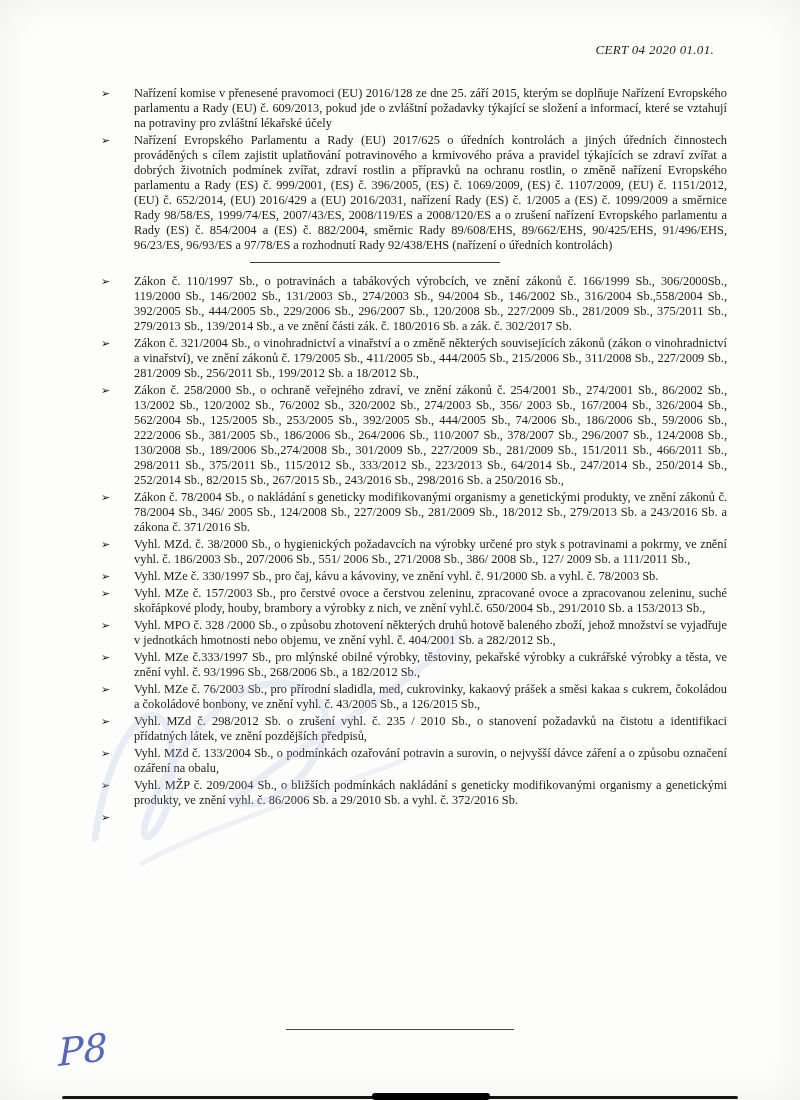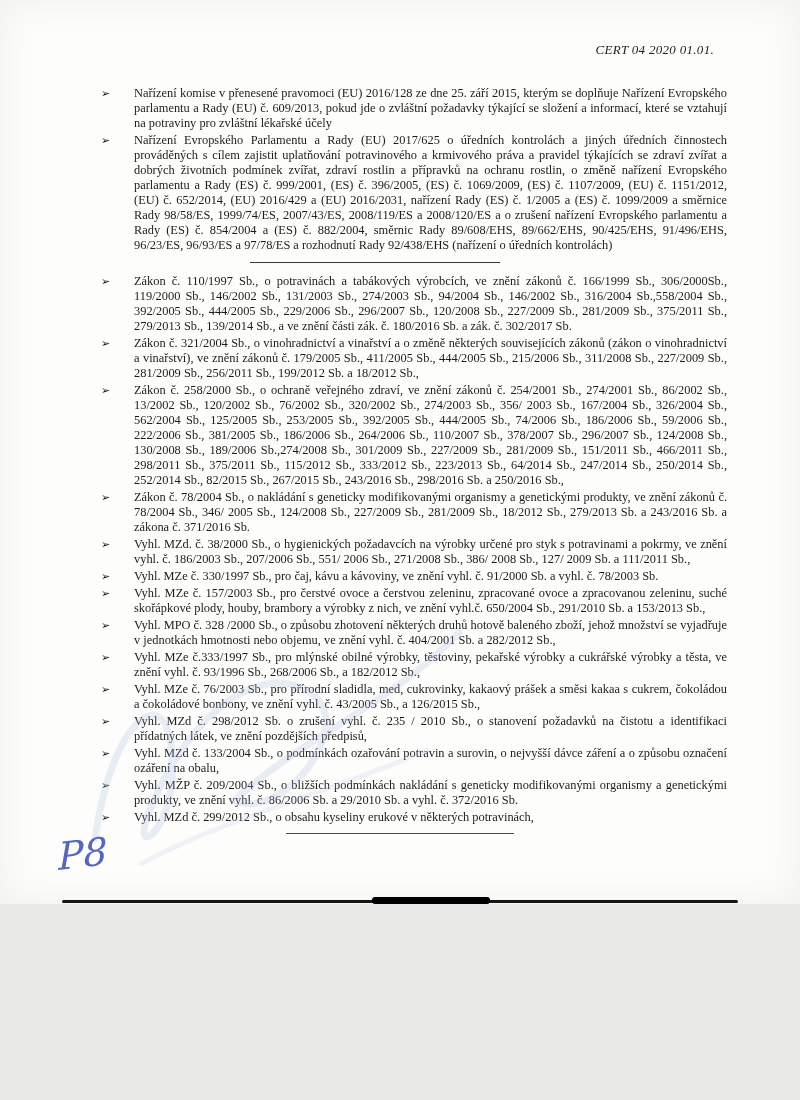--- a/index.html
+++ b/index.html
@@ -1,17 +1,17 @@
 <!DOCTYPE html>
 <html><head>
 <meta charset="utf-8">
 <style>
   html,body { margin:0; padding:0; background:#e8e8e6; }
   .page {
-    position:relative; width:800px; height:904px; margin:0 auto;
+    position:relative; width:800px; height:1100px; margin:0 auto;
     background:#fdfdfc; overflow:hidden;
     font-family:"Liberation Serif", serif; color:#1c1c1c;
     box-shadow:inset 0 0 40px rgba(0,0,0,0.06);
   }
   .header-cert {
     position:absolute; top:42px; right:86px;
     font-style:italic; font-size:13px; letter-spacing:0.3px; color:#222;
   }
   .content { position:absolute; top:86px; left:100px; width:627px; }
   ul.reg-list {
@@ -78,21 +78,21 @@
         <li class="reg-item"><span class="bullet">➢</span><b>Zákon č. 78/2004 Sb., o nakládání s geneticky modifikovanými organismy a genetickými produkty, </b><span>ve znění zákonů č. 78/2004 Sb., 346/ 2005 Sb., 124/2008 Sb., 227/2009 Sb., 281/2009 Sb., 18/2012 Sb., 279/2013 Sb. a 243/2016 Sb. a </span><b>zákona č. 371/2016 Sb.</b></li>
         <li class="reg-item"><span class="bullet">➢</span><b>Vyhl. MZd. č. 38/2000 Sb., o hygienických požadavcích na výrobky určené pro styk s potravinami a pokrmy, </b><span>ve znění vyhl. č. 186/2003 Sb., 207/2006 Sb., 551/ 2006 Sb., 271/2008 Sb., 386/ 2008 Sb., 127/ 2009 Sb. a 111/2011 Sb.,</span></li>
         <li class="reg-item"><span class="bullet">➢</span><b>Vyhl. MZe č. 330/1997 Sb., pro čaj, kávu a kávoviny, </b><span>ve znění vyhl. č. 91/2000 Sb. a vyhl. č. 78/2003 Sb.</span></li>
         <li class="reg-item"><span class="bullet">➢</span><b>Vyhl. MZe č. 157/2003 Sb., pro čerstvé ovoce a čerstvou zeleninu, zpracované ovoce a zpracovanou zeleninu, suché skořápkové plody, houby, brambory a výrobky z nich, </b><span>ve znění vyhl.č. 650/2004 Sb., 291/2010 Sb. a 153/2013 Sb.,</span></li>
         <li class="reg-item"><span class="bullet">➢</span><b>Vyhl. MPO č. 328 /2000 Sb., o způsobu zhotovení některých druhů hotově baleného zboží, jehož množství se vyjadřuje v jednotkách hmotnosti nebo objemu, </b><span>ve znění vyhl. č. 404/2001 Sb. a 282/2012 Sb.,</span></li>
         <li class="reg-item"><span class="bullet">➢</span><b>Vyhl. MZe č.333/1997 Sb., pro mlýnské obilné výrobky, těstoviny, pekařské výrobky a cukrářské výrobky a těsta, </b><span>ve znění vyhl. č. 93/1996 Sb., 268/2006 Sb., a 182/2012 Sb.,</span></li>
         <li class="reg-item"><span class="bullet">➢</span><b>Vyhl. MZe č. 76/2003 Sb., pro přírodní sladidla, med, cukrovinky, kakaový prášek a směsi kakaa s cukrem, čokoládou a čokoládové bonbony, </b><span>ve znění vyhl. č. 43/2005 Sb., a 126/2015 Sb.,</span></li>
         <li class="reg-item"><span class="bullet">➢</span><b>Vyhl. MZd č. 298/2012 Sb. o zrušení vyhl. č. 235 / 2010 Sb., o stanovení požadavků na čistotu a identifikaci přídatných látek, </b><span>ve znění pozdějších předpisů,</span></li>
         <li class="reg-item"><span class="bullet">➢</span><b>Vyhl. MZd č. 133/2004 Sb., o podmínkách ozařování potravin a surovin, o nejvyšší dávce záření a o způsobu označení ozáření na obalu,</b></li>
         <li class="reg-item"><span class="bullet">➢</span><b>Vyhl. MŽP č. 209/2004 Sb., o bližších podmínkách nakládání s geneticky modifikovanými organismy a genetickými produkty, </b><span>ve znění vyhl. č. 86/2006 Sb. a 29/2010 Sb. a </span><b>vyhl. č. 372/2016 Sb.</b></li>
-        <li class="reg-item"><span class="bullet">➢</span><b>Vyhl. MZd č. 299/2012 Sb., o obsahu kyseliny erukové v některých potravinách,</b></li>
+        <li class="reg-item"><span class="bullet">➢</span></li>
       </ul>
   </div>
 
   <svg class="watermark" viewBox="0 0 430 270" aria-hidden="true">
     <path d="M18 205 C 55 90, 118 58, 108 138 C 100 214, 42 238, 80 182 C 138 92, 216 60, 256 100 C 296 140, 205 222, 162 192 C 238 142, 330 126, 412 66" fill="none" stroke="#aab6e0" stroke-width="7" stroke-linecap="round" opacity="0.55"></path>
     <path d="M60 238 C 140 210, 260 200, 360 176" fill="none" stroke="#b4bfe4" stroke-width="5" stroke-linecap="round" opacity="0.4"></path>
   </svg>
 
   <div class="footer-line"></div>
 

